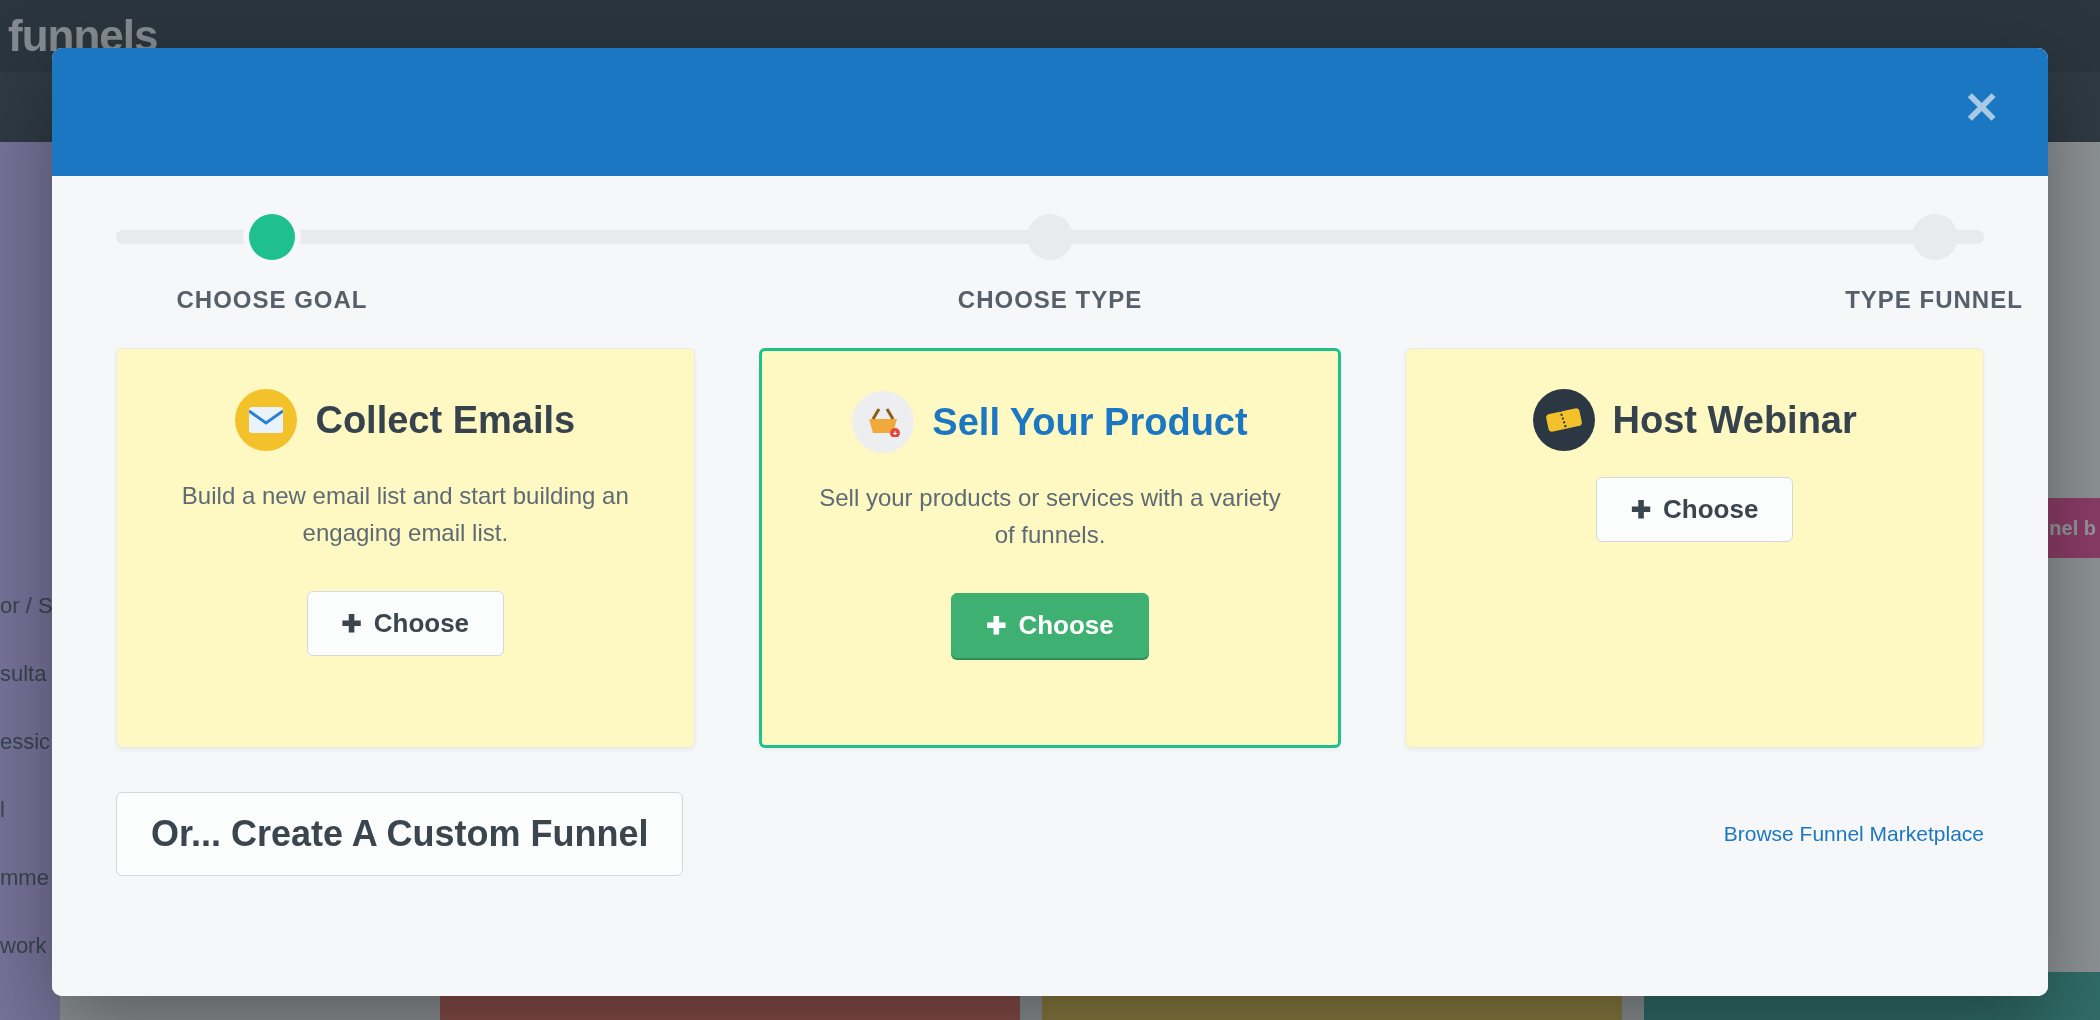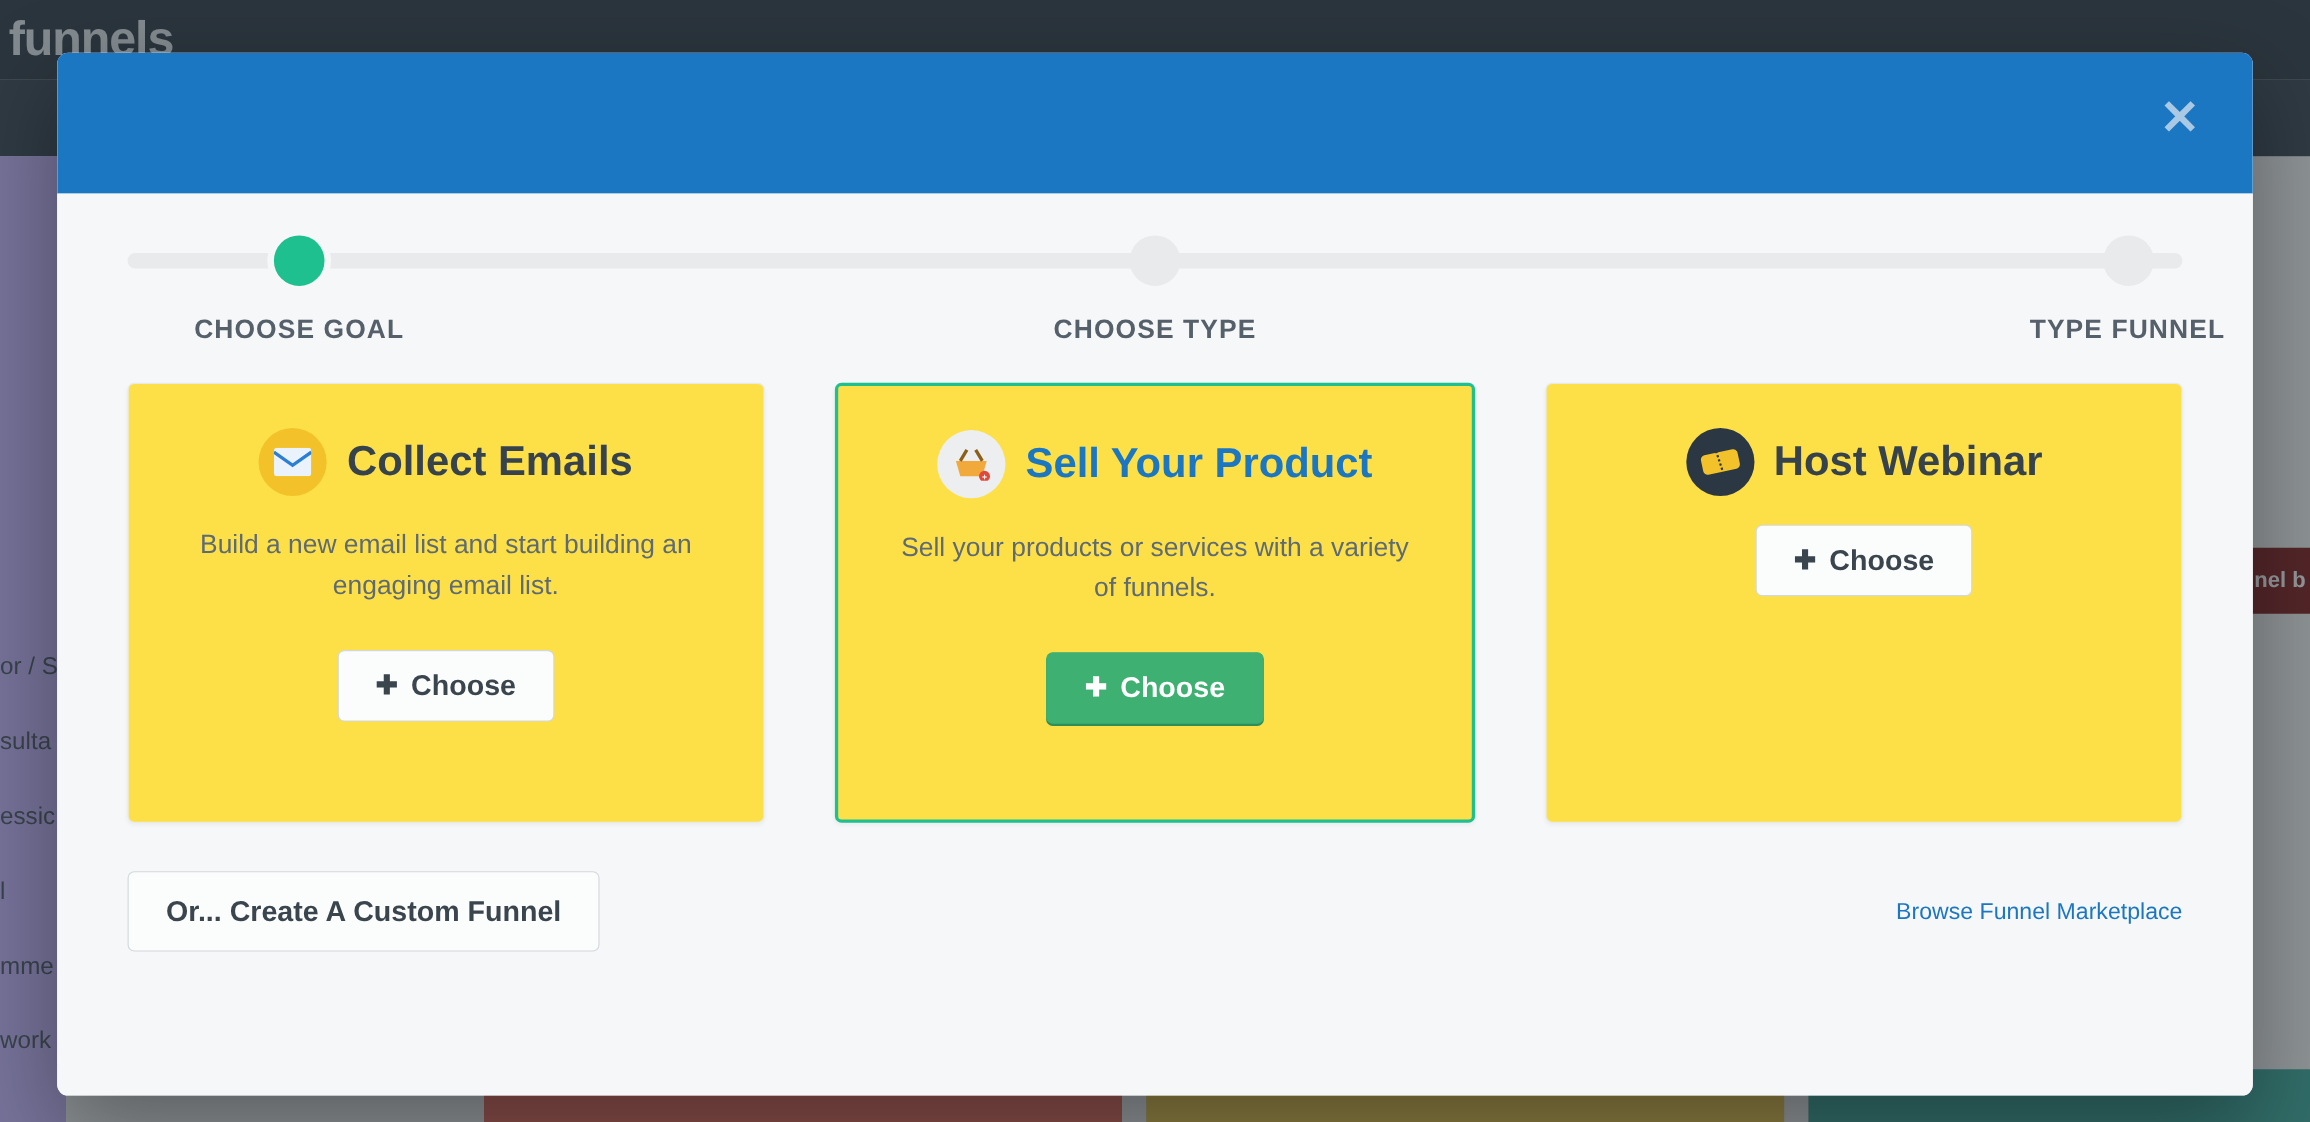--- a/index.html
+++ b/index.html
@@ -64,21 +64,21 @@
 }
 .bg-cards .c1 { background:#e86b5c;}
 .bg-cards .c2 { background:#ecc94b;}
 .bg-cards .c3 { background:#3aa99a;}
 .bg-rightbadge{
   position:absolute;
   top:498px;
   right:0;
   width:66px;
   height:60px;
-  background:#7f1d1d;
+  background:#ec4899;
   border-radius:6px 0 0 6px;
   color:#fff;
   font-size:20px;
   font-weight:700;
   display:flex;
   align-items:center;
   justify-content:flex-end;
   padding-right:4px;
   white-space:nowrap;
 }
@@ -173,21 +173,21 @@
 }
 
 
 .cards {
   display: flex;
   gap: 64px;
   margin-top: 20px;
 }
 .card {
   flex: 1;
-  background: #fde047;
+  background: #fef9c3;
   border: 1px solid #e8eaeb;
   border-radius: 6px;
   box-shadow: 0 2px 4px rgba(0,0,0,0.05);
   padding: 40px 30px 44px;
   display: flex;
   flex-direction: column;
   align-items: center;
   min-height: 400px;
 }
 .card.selected {
@@ -246,21 +246,21 @@
 .footer {
   display: flex;
   justify-content: space-between;
   align-items: center;
   margin-top: 44px;
 }
 .custom-btn {
   border: 1px solid #d2d8dc;
   background: #fbfcfc;
   border-radius: 6px;
-  font-size: 26px;
+  font-size: 36px;
   font-weight: 700;
   color: #3a454e;
   padding: 20px 34px;
   cursor: pointer;
 }
 .browse-link {
   font-size: 21px;
   color: #1c77c3;
   font-weight: 500;
   cursor: pointer;

